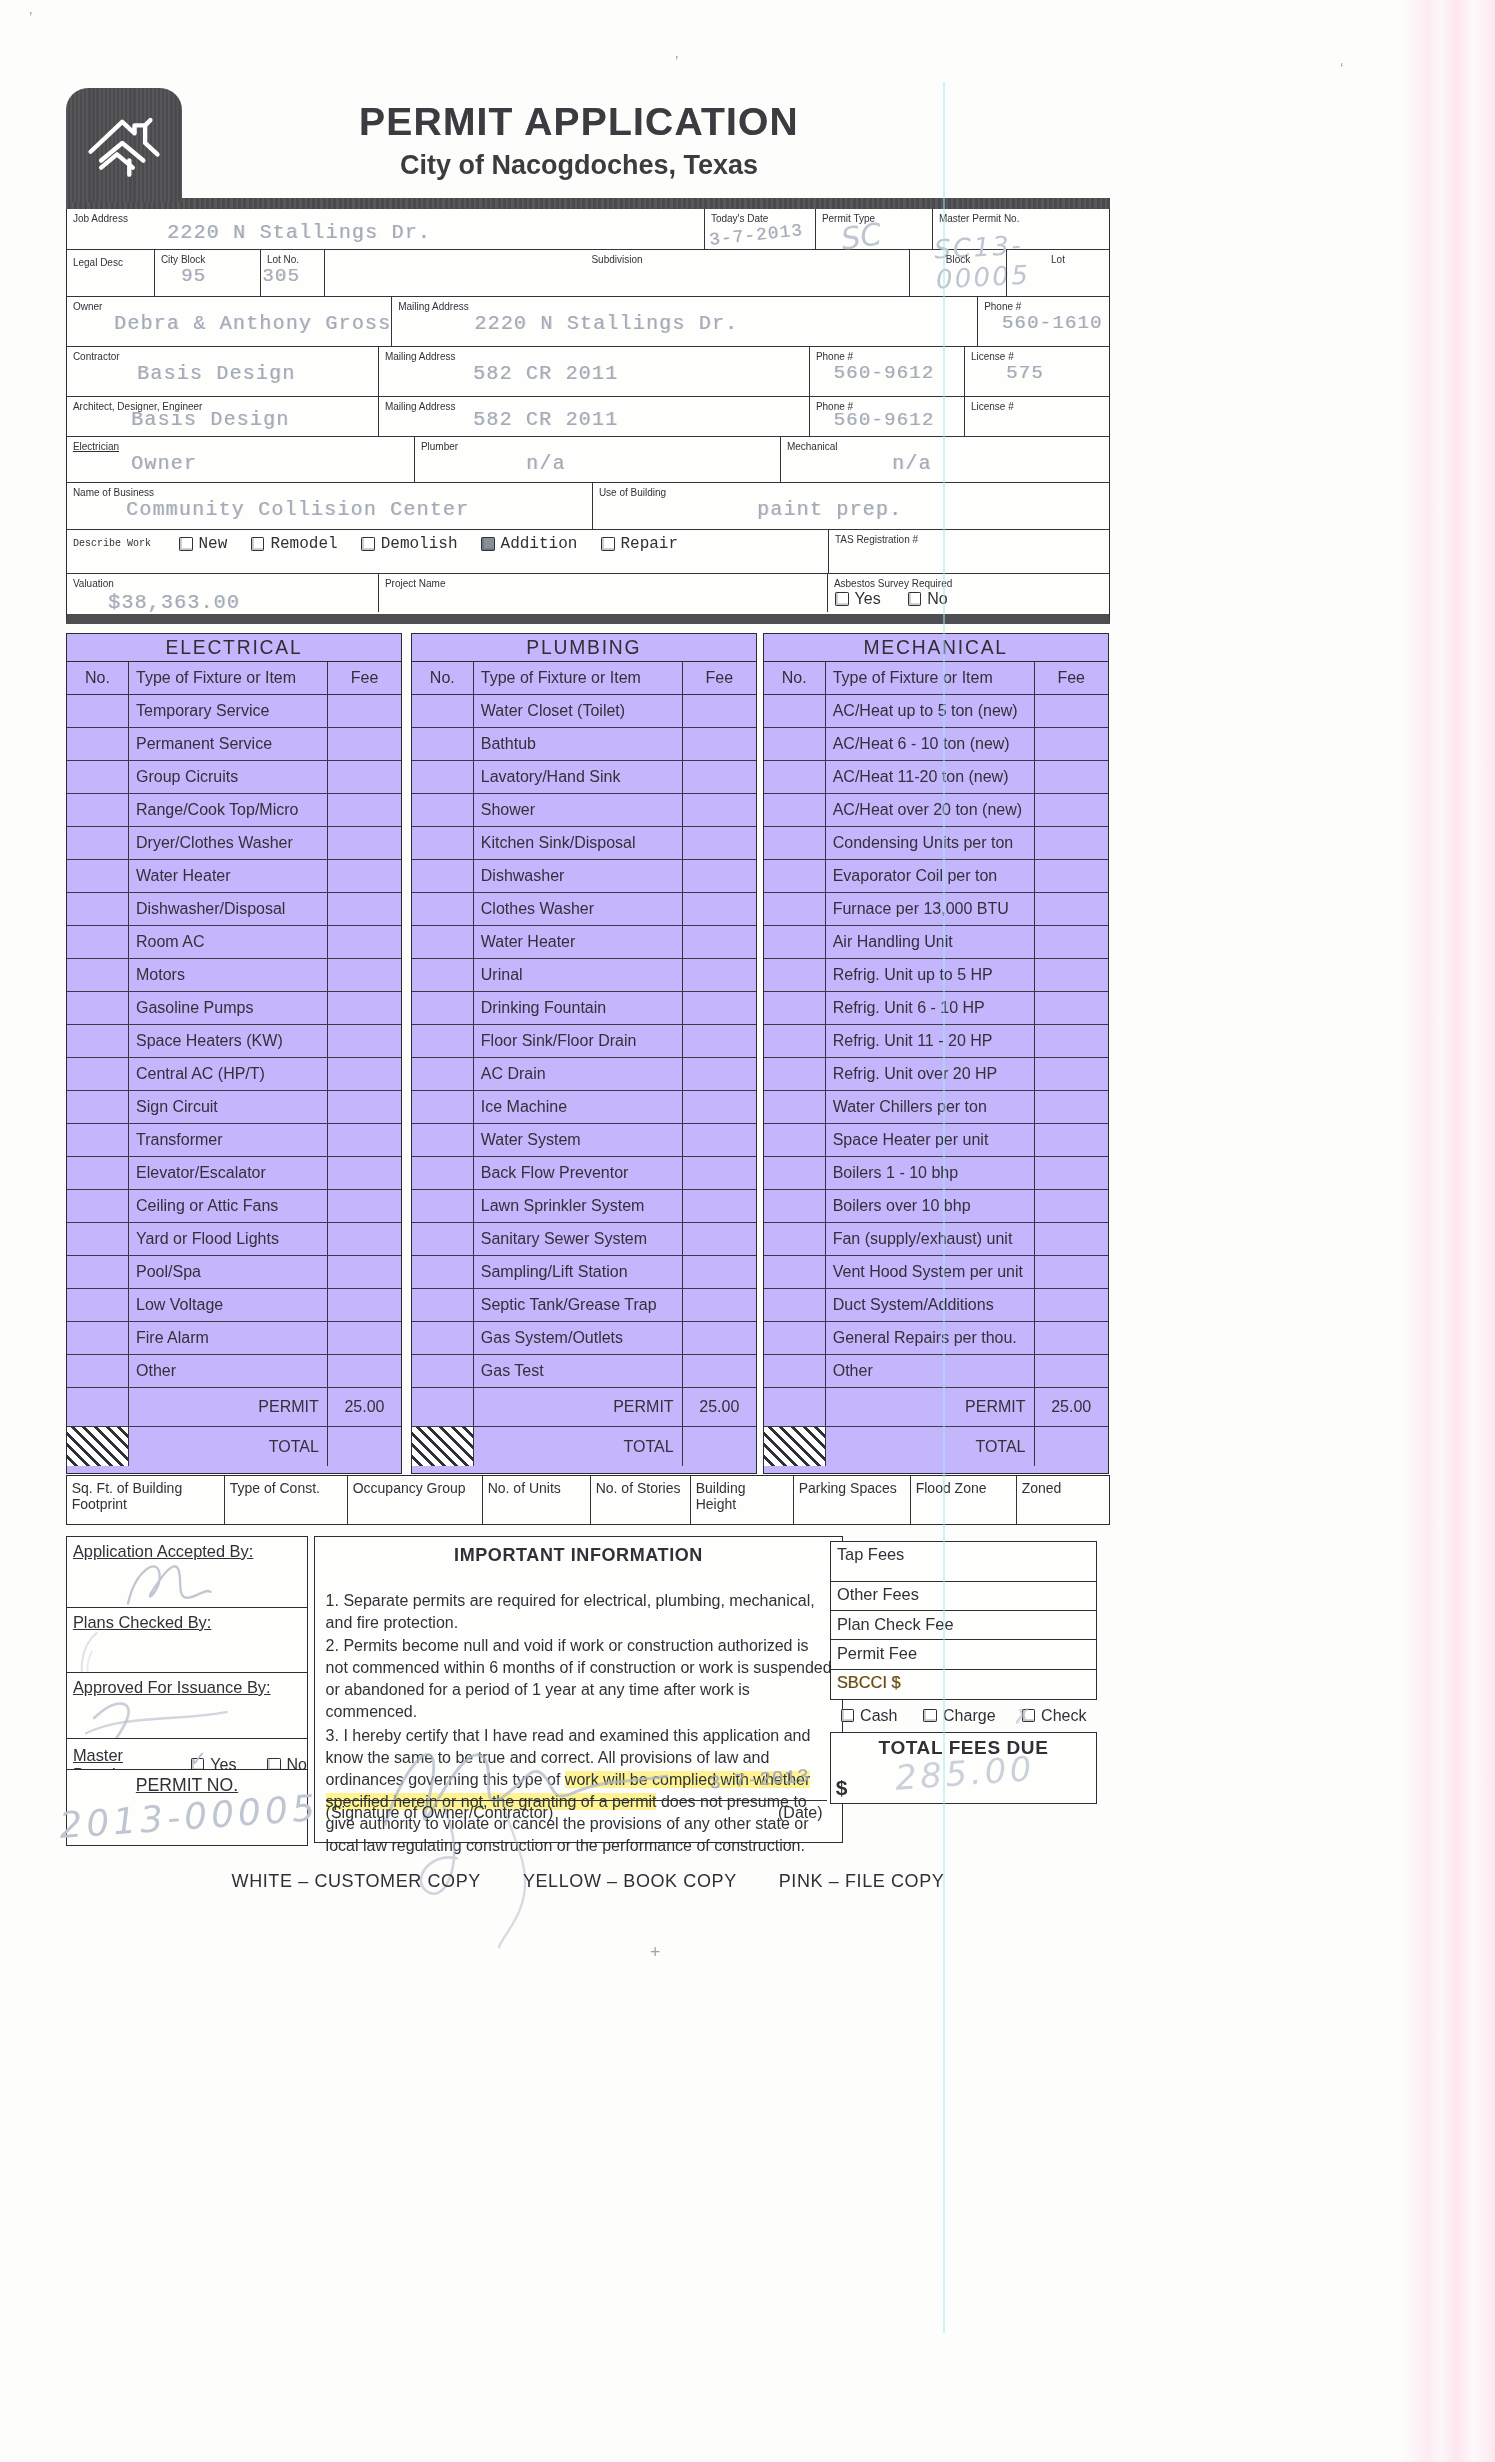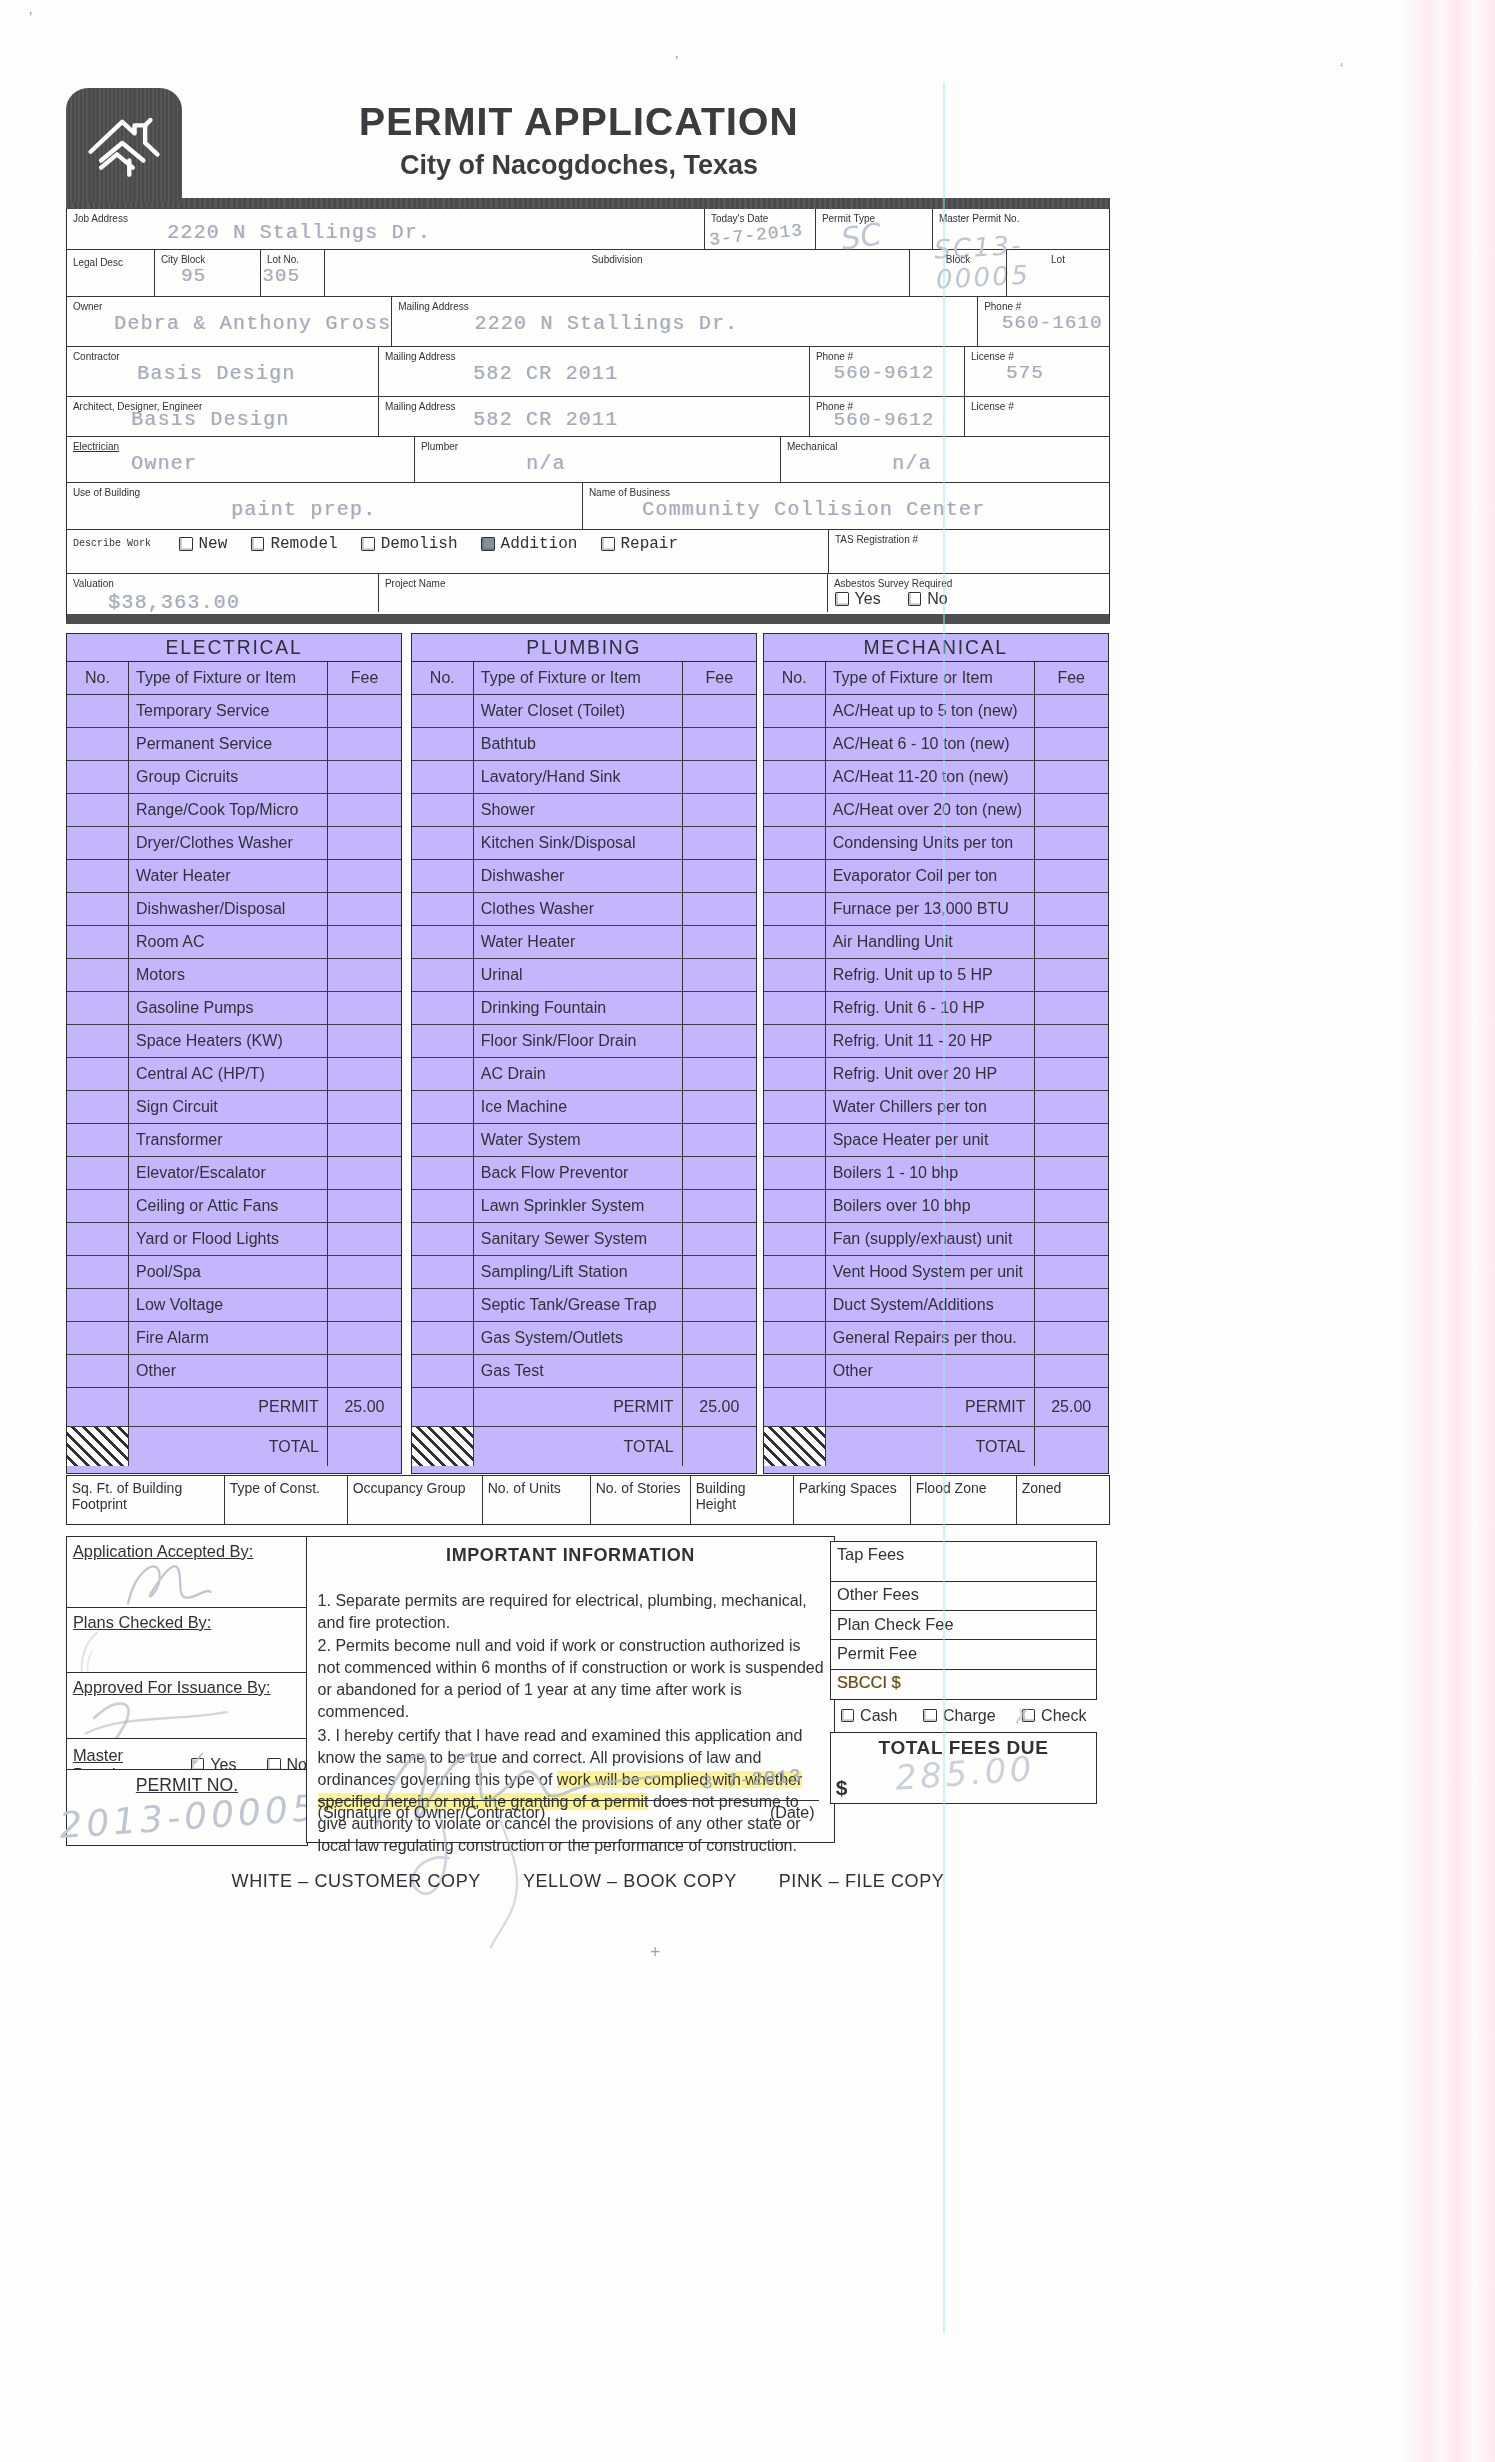--- a/index.html
+++ b/index.html
@@ -74,21 +74,21 @@
   .sc{box-sizing:border-box;border-right:1.2px solid #33353a;font-size:14px;padding:3.5px 4.7px;
       color:#303238;}
   .sc:last-child{border-right:none;}
   
   .bottom{position:absolute;left:0;top:1448px;width:1044px;height:328px;}
   .bleft{position:absolute;left:0;top:0;width:242px;text-decoration:underline;}
   .bbox{box-sizing:border-box;border:1.8px solid #2b2d32;margin-top:-1.8px;position:relative;
         background:#fefefd;}
   .bbox:first-child{margin-top:0;}
   .blabel{font-size:16.4px;padding:4.7px 5.9px 0 5.9px;}
-  .bmid{position:absolute;left:240px;top:0;width:529px;height:307px;box-sizing:border-box;
+  .bmid{position:absolute;left:248px;top:0;width:529px;height:307px;box-sizing:border-box;
         border:1.8px solid #2b2d32;background:#fefefd;}
   .ititle{text-align:center;font-size:18px;font-weight:bold;margin-top:8.2px;letter-spacing:0.6px;}
   .ilist{margin:23.5px 9.4px 0 10.6px;font-size:16px;line-height:22px;color:#2f3237;}
   .ilist p{margin:0 0 1.8px 0;}
   .hl{background:linear-gradient(rgba(255,233,60,.55),rgba(255,233,60,.55));}
   .sigline{position:absolute;left:10.6px;top:263px;width:501px;border-top:1.8px solid #2f3237;}
   .sigcap{position:absolute;left:10.6px;top:267px;font-size:16px;}
   .dateval{position:absolute;left:394px;top:232px;}
   .datecap{position:absolute;left:463px;top:267px;font-size:16px;}
   .bright{position:absolute;left:764px;top:4.7px;width:267px;}
@@ -248,27 +248,27 @@
           <div class="glabel">Plumber</div>
           <span class="typed" style="margin-left:111px;font-size:20px;">n/a</span>
         </div>
         <div class="gc" style="flex:1;">
           <div class="glabel">Mechanical</div>
           <span class="typed" style="margin-left:111px;font-size:20px;">n/a</span>
         </div>
       </div>
 
       <div class="grow" style="height:47px;">
+        <div class="gc" style="flex:0 0 526px;">
+          <div class="glabel">Name of Business</div>
+          <span class="typed" style="margin-left:59px;font-size:20px;">Community Collision Center</span>
+        </div>
         <div class="gc" style="flex:1;">
           <div class="glabel">Use of Building</div>
           <span class="typed" style="margin-left:164px;font-size:20px;">paint prep.</span>
-        </div>
-        <div class="gc" style="flex:0 0 526px;">
-          <div class="glabel">Name of Business</div>
-          <span class="typed" style="margin-left:59px;font-size:20px;">Community Collision Center</span>
         </div>
       </div>
 
       <div class="grow" style="height:44px;">
         <div class="gc" style="flex:0 0 762px;">
           <div style="display:flex;align-items:center;padding:4.7px 0 0 5.9px;font-family:Liberation Mono, monospace;">
             <span class="glabel" style="padding:0 28px 0 0;">Describe Work</span>
             <span id="describe-work-opts" style="display: inline-flex; gap: 23.5px;">
                 <span class="cbg">
                   <span class="cb"></span>

